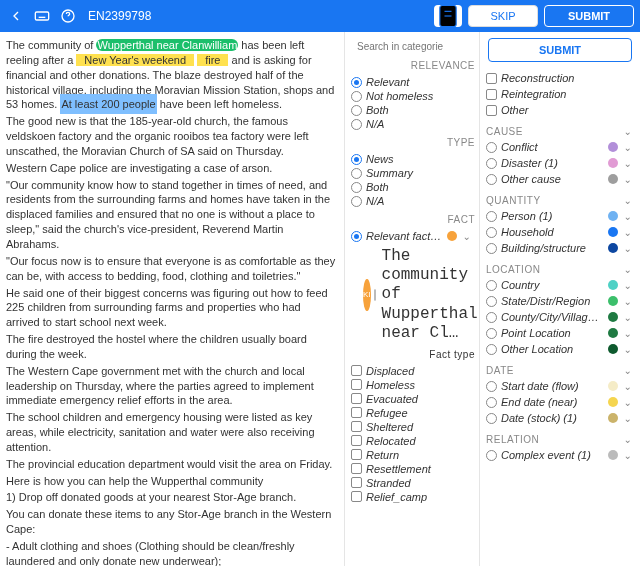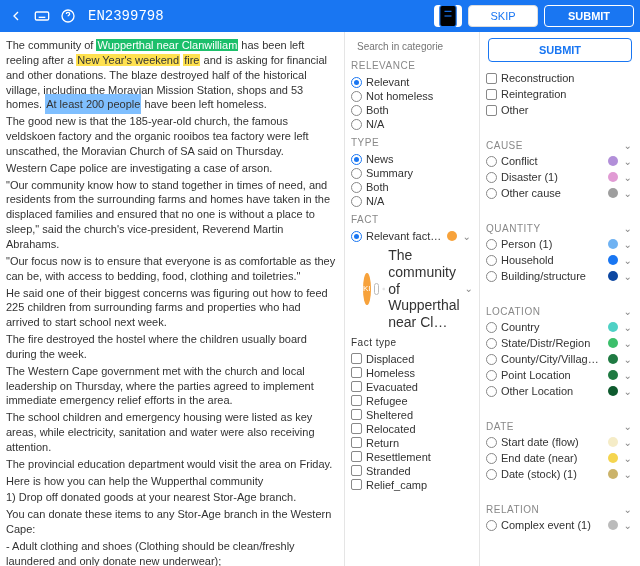--- a/index.html
+++ b/index.html
@@ -17,57 +17,57 @@
   .topbar {
     height: 32px;
     background: #1976f2;
     display: flex;
     align-items: center;
     padding: 0 6px;
     gap: 6px;
   }
   .ico { width: 20px; height: 20px; display:flex; align-items:center; justify-content:center; }
   .ico svg { width:16px; height:16px; stroke:#fff; fill:none; stroke-width:2; }
-  .docid { color:#fff; font-size:14px; margin-left:4px;font-family:Liberation Mono, monospace; }
+  .docid { color:#fff; font-size:12px; margin-left:4px; }
   .spacer { flex-grow:1; }
   .tbtn { height:22px; border-radius:4px; font-size:11px; display:flex; align-items:center; justify-content:center; padding:0 10px; cursor:pointer;}
   .tbtn-note { background:#fff; width:28px; padding:0;}
   .tbtn-note svg{stroke:#1976f2;}
   .tbtn-skip { background:#fff; color:#1976f2; border:1px solid #ddd; width:70px;}
   .tbtn-submit { background:#1976f2; color:#fff; border:1px solid #fff; width:90px; font-weight:bold;}
   
   .cols { display:flex; height:534px; }
   .col-article { width:344px; padding:6px 8px 6px 6px; line-height:1.35; overflow:hidden; font-size:11px;}
   .col-article p { margin-bottom:2px;}
-  .hl-green { background:#1cbf6b; color:#fff; padding:0 1px;}
-  .hl-yellow { background:#ffe14f; padding:0 1px;}
+  .hl-green { background:#1cbf6b; color:#fff; padding:0 1px;border-radius:6px;}
+  .hl-yellow { background:#ffe14f; padding:0 8px;}
   .hl-blue { background:#7fbfff; padding:4px 1px;}
   .col-mid { width:136px; border-left:1px solid #e5e5e5; border-right:1px solid #e5e5e5; padding:6px 4px; overflow:hidden;}
   .col-right { width:160px; padding:6px 4px; position:relative;}
   .rsubmit { border:1px solid #1976f2; color:#1976f2; background:#fff; height:24px; border-radius:4px; display:flex; align-items:center; justify-content:center; font-weight:bold; margin:0 4px 8px 4px; font-size:11px; cursor:pointer;}
   .searchrow{display:flex;align-items:center;color:#aaa;gap:4px;padding:2px 4px;margin-bottom:6px;}
   .searchrow input{border:none;outline:none;font-size:10px;flex-grow:1;color:#666;}
-  .section-h{font-size:10px;color:#888;letter-spacing:.5px;margin:6px 0 4px 2px;text-transform:uppercase;}
+  .section-h{font-size:10px;color:#888;letter-spacing:.5px;margin:6px 0 4px 2px;text-transform:uppercase;text-align:right;}
   .optrow{display:flex;align-items:center;gap:4px;padding:1px 2px;font-size:11px;}
   .radio{width:11px;height:11px;border:1.5px solid #888;border-radius:50%;flex-shrink:0;position:relative;}
   .radio.sel{border-color:#1976f2;}
   .radio.sel::after{content:"";position:absolute;inset:2px;background:#1976f2;border-radius:50%;}
   .cb{width:11px;height:11px;border:1.5px solid #888;border-radius:2px;flex-shrink:0;}
-  .opt-label{flex-grow:1; white-space:nowrap; overflow:hidden; text-overflow:ellipsis;}
+  .opt-label{flex-grow:1; white-space:nowrap; overflow:hidden; text-overflow:ellipsis;font-style:italic;}
   .dot{width:10px;height:10px;border-radius:50%;flex-shrink:0;}
   .chev{color:#888;font-size:10px;padding:0 2px;}
   .kpop{display:flex;align-items:center;gap:3px;margin:4px 0 2px 14px;}
   .kdot{width:14px;height:32px;border-radius:50%;background:#f7a23b;color:#fff;font-size:8px;display:flex;align-items:center;justify-content:center;}
-  .ktext{font-size:14px;line-height:1.2;flex-grow:1;}
+  .ktext{font-size:16px;line-height:1.2;flex-grow:1;font-family:Liberation Mono, monospace;}
   .kcopy{width:14px;height:12px;border:1px solid #bbb;border-radius:3px;}
   .keye{width:14px;height:12px;}
   
   .rrow{display:flex;align-items:center;gap:4px;padding:2px 2px;font-size:11px;}
   .rrow .opt-label{flex-grow:1;}
-  .rsection{display:flex;align-items:center;justify-content:space-between;padding:2px 2px;margin-top:20px;}
+  .rsection{display:flex;align-items:center;justify-content:space-between;padding:2px 2px;margin-top:6px;}
   .rsection-h{font-size:10px;color:#888;letter-spacing:.5px;text-transform:uppercase;}
 </style>
 </head>
 <body>
 
 <div class="topbar">
   <div class="ico">
     <svg viewBox="0 0 24 24">
         <polyline points="15 18 9 12 15 6"></polyline>
       </svg>

